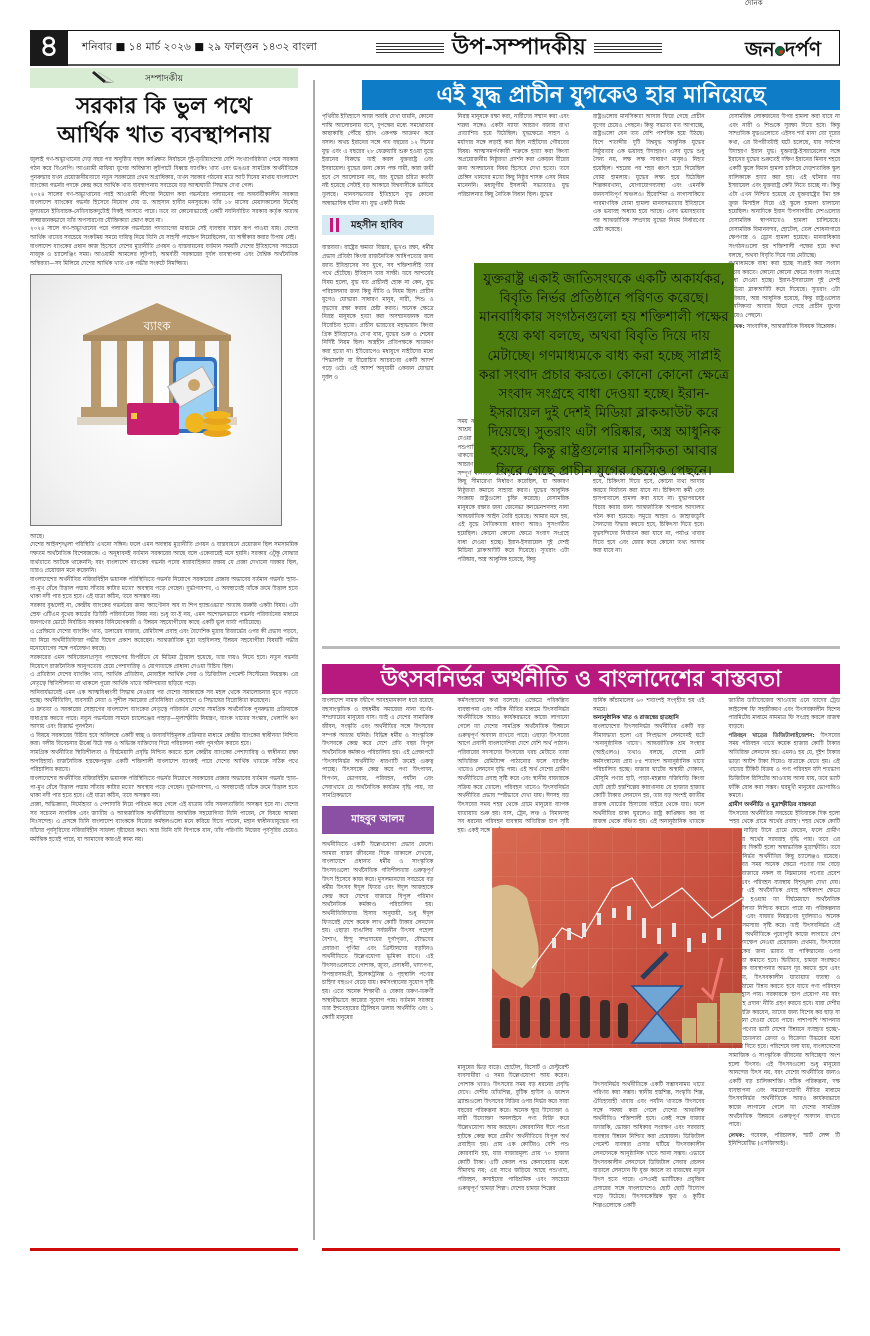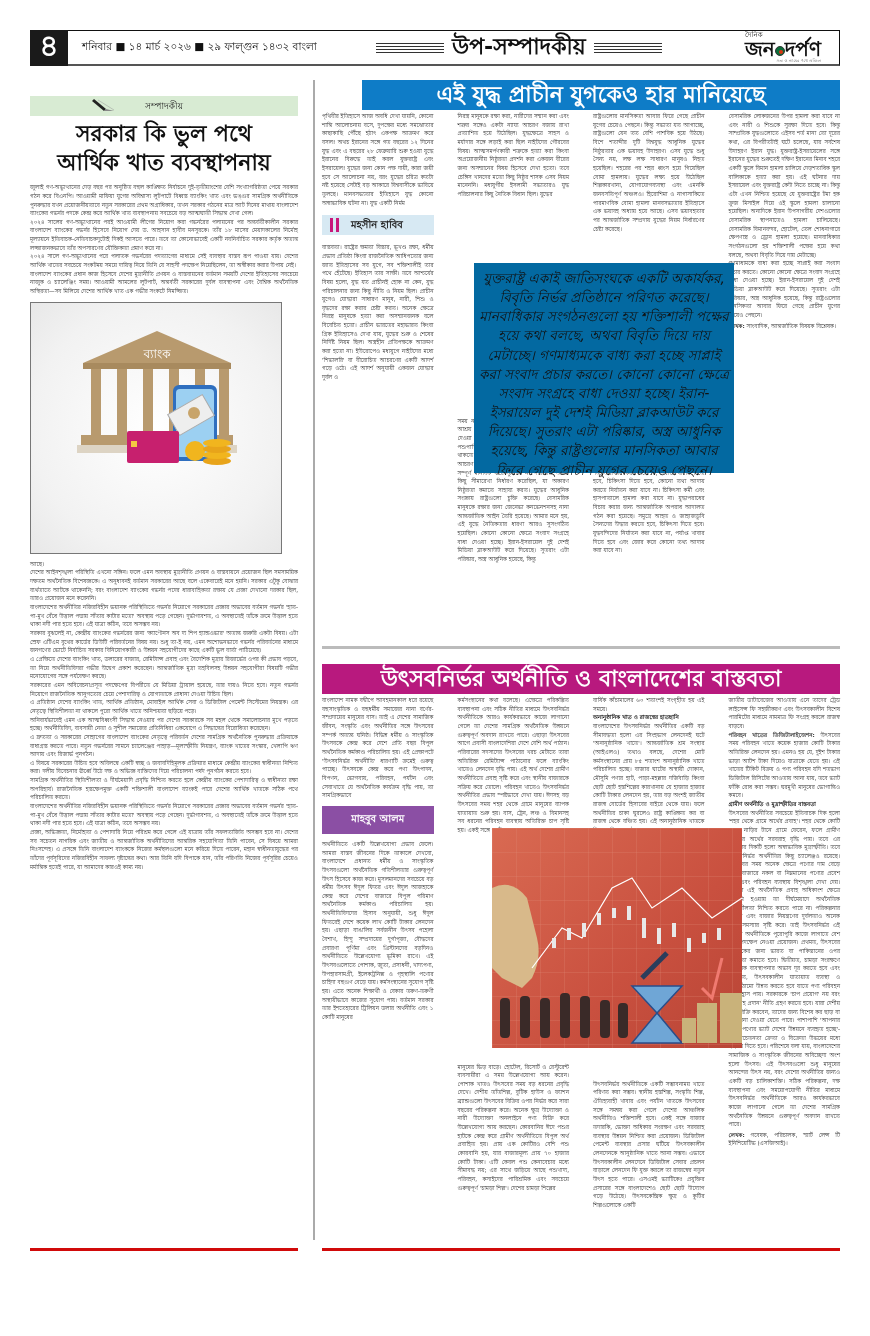--- a/index.html
+++ b/index.html
@@ -6,44 +6,44 @@
   body { width: 870px; height: 1336px; background: #fff; font-family: "DejaVu Sans", sans-serif; color: #222; position: relative; overflow: hidden; }
   .page { position: absolute; left: 30px; top: 0; width: 810px; height: 1336px; }
 
   
   .masthead { position: absolute; left: 0; top: 30px; width: 810px; height: 36px; border-top: 1px solid #111; border-right: 1px solid #111; border-bottom: 2px solid #555; display: flex; align-items: center; }
   .pagenum { width: 38px; height: 36px; background: #1a1a1a; color: #fff; font-size: 30px; font-weight: bold; display: flex; align-items: center; justify-content: center; font-family: "DejaVu Sans", sans-serif; }
   .dateline { font-size: 10.5px; padding-left: 14px; width: 300px; color: #111; }
   .lines { display: flex; flex-direction: column; gap: 2px; width: 68px; margin: 0 8px; }
   .lines span { display: block; height: 1px; background: #333; }
   .section-title { font-size: 22px; font-weight: bold; color: #111; }
-  .logo { margin-left: auto; margin-right: 18px; display: flex; flex-direction: column; line-height: 1; }
+  .logo { margin-left: auto; margin-right: 18px; display: flex; flex-direction: column; line-height: 1; gap: 32px; }
   .logo .small { font-size: 7px; color: #111; }
   .logo .big { font-size: 20px; font-weight: bold; color: #111; }
   .logo .big .o { display: inline-block; width: 10px; height: 10px; border-radius: 50%; background: #0b6e3a; border: 1px solid #333; position: relative; }
   .logo .big .o::after { content: ""; position: absolute; left: 3px; top: 3px; width: 4px; height: 4px; border-radius: 50%; background: #d31; }
   .logo .tag { font-size: 4px; color: #555; text-align: right; }
 
   
-  .left-col { position: absolute; left: 0; top: 96px; width: 268px; height: 1160px; }
+  .left-col { position: absolute; left: 0; top: 68px; width: 268px; height: 1160px; }
   .ed-label { height: 20px; background: #d8ebd3; display: flex; align-items: center; justify-content: center; font-size: 9px; position: relative; }
   .ed-label .pen { position: absolute; left: 62px; top: 2px; width: 24px; height: 14px; }
   .ed-title { text-align: center; font-size: 22px; font-weight: bold; line-height: 1.3; margin-top: 4px; color: #111; }
   .body-text { font-size: 5.6px; line-height: 1.55; color: #333; text-align: justify; }
   .body-text p { margin: 0; }
   .bank-img { margin: 6px 0 6px 0; width: 252px; height: 252px; border: 1px solid #777; background: radial-gradient(circle at 50% 50%, #fff 0%, #f2f2f2 70%, #e8e8e8 100%); position: relative; }
   .vline { position: absolute; left: 283px; top: 80px; width: 2px; height: 1160px; background: #aaa; }
 
   
   .art1 { position: absolute; left: 292px; top: 80px; width: 518px; }
   .banner-blue { height: 30px; background: #0e7cc7; color: #fff; font-size: 22px; font-weight: bold; display: flex; align-items: center; justify-content: center; margin-left: 40px; }
   .cols4 { display: grid; grid-template-columns: repeat(4, 1fr); column-gap: 24px; margin-top: 2px; }
   .author-box { height: 20px; background: #d7e9f3; display: flex; align-items: center; padding-left: 8px; font-size: 10px; font-weight: bold; margin: 8px 0; gap: 10px; }
   .author-box .bar { display: inline-block; width: 3px; height: 14px; background: #c8177a; box-shadow: 6px 0 0 #c8177a; }
-  .pullquote { position: absolute; left: 152px; top: 183px; width: 260px; height: 210px; background: #0369a1; font-size: 13.5px; line-height: 1.42; text-align: center; padding: 6px 4px; color: #111; font-style: italic; }
+  .pullquote { position: absolute; left: 152px; top: 183px; width: 260px; height: 210px; background: #4d7c0f; font-size: 13.5px; line-height: 1.42; text-align: center; padding: 6px 4px; color: #111; }
 
   .hsep { position: absolute; left: 292px; top: 646px; width: 518px; height: 3px; background: #bbb; }
 
   
   .art2 { position: absolute; left: 292px; top: 664px; width: 518px; }
   .banner-pink { height: 30px; background: #b8197e; color: #fff; font-size: 22px; font-weight: bold; display: flex; align-items: center; justify-content: center; }
   .author-purple { height: 28px; background: #8b4fa4; color: #fff; font-size: 10px; font-weight: bold; display: flex; align-items: center; justify-content: center; margin: 6px 0; }
   .econ-img { position: absolute; left: 170px; top: 164px; width: 250px; height: 220px; background: linear-gradient(135deg, #d96a52 0%, #c9503f 60%, #b84536 100%); overflow: hidden; }
   .subhead { font-weight: bold; color: #111; }
 

